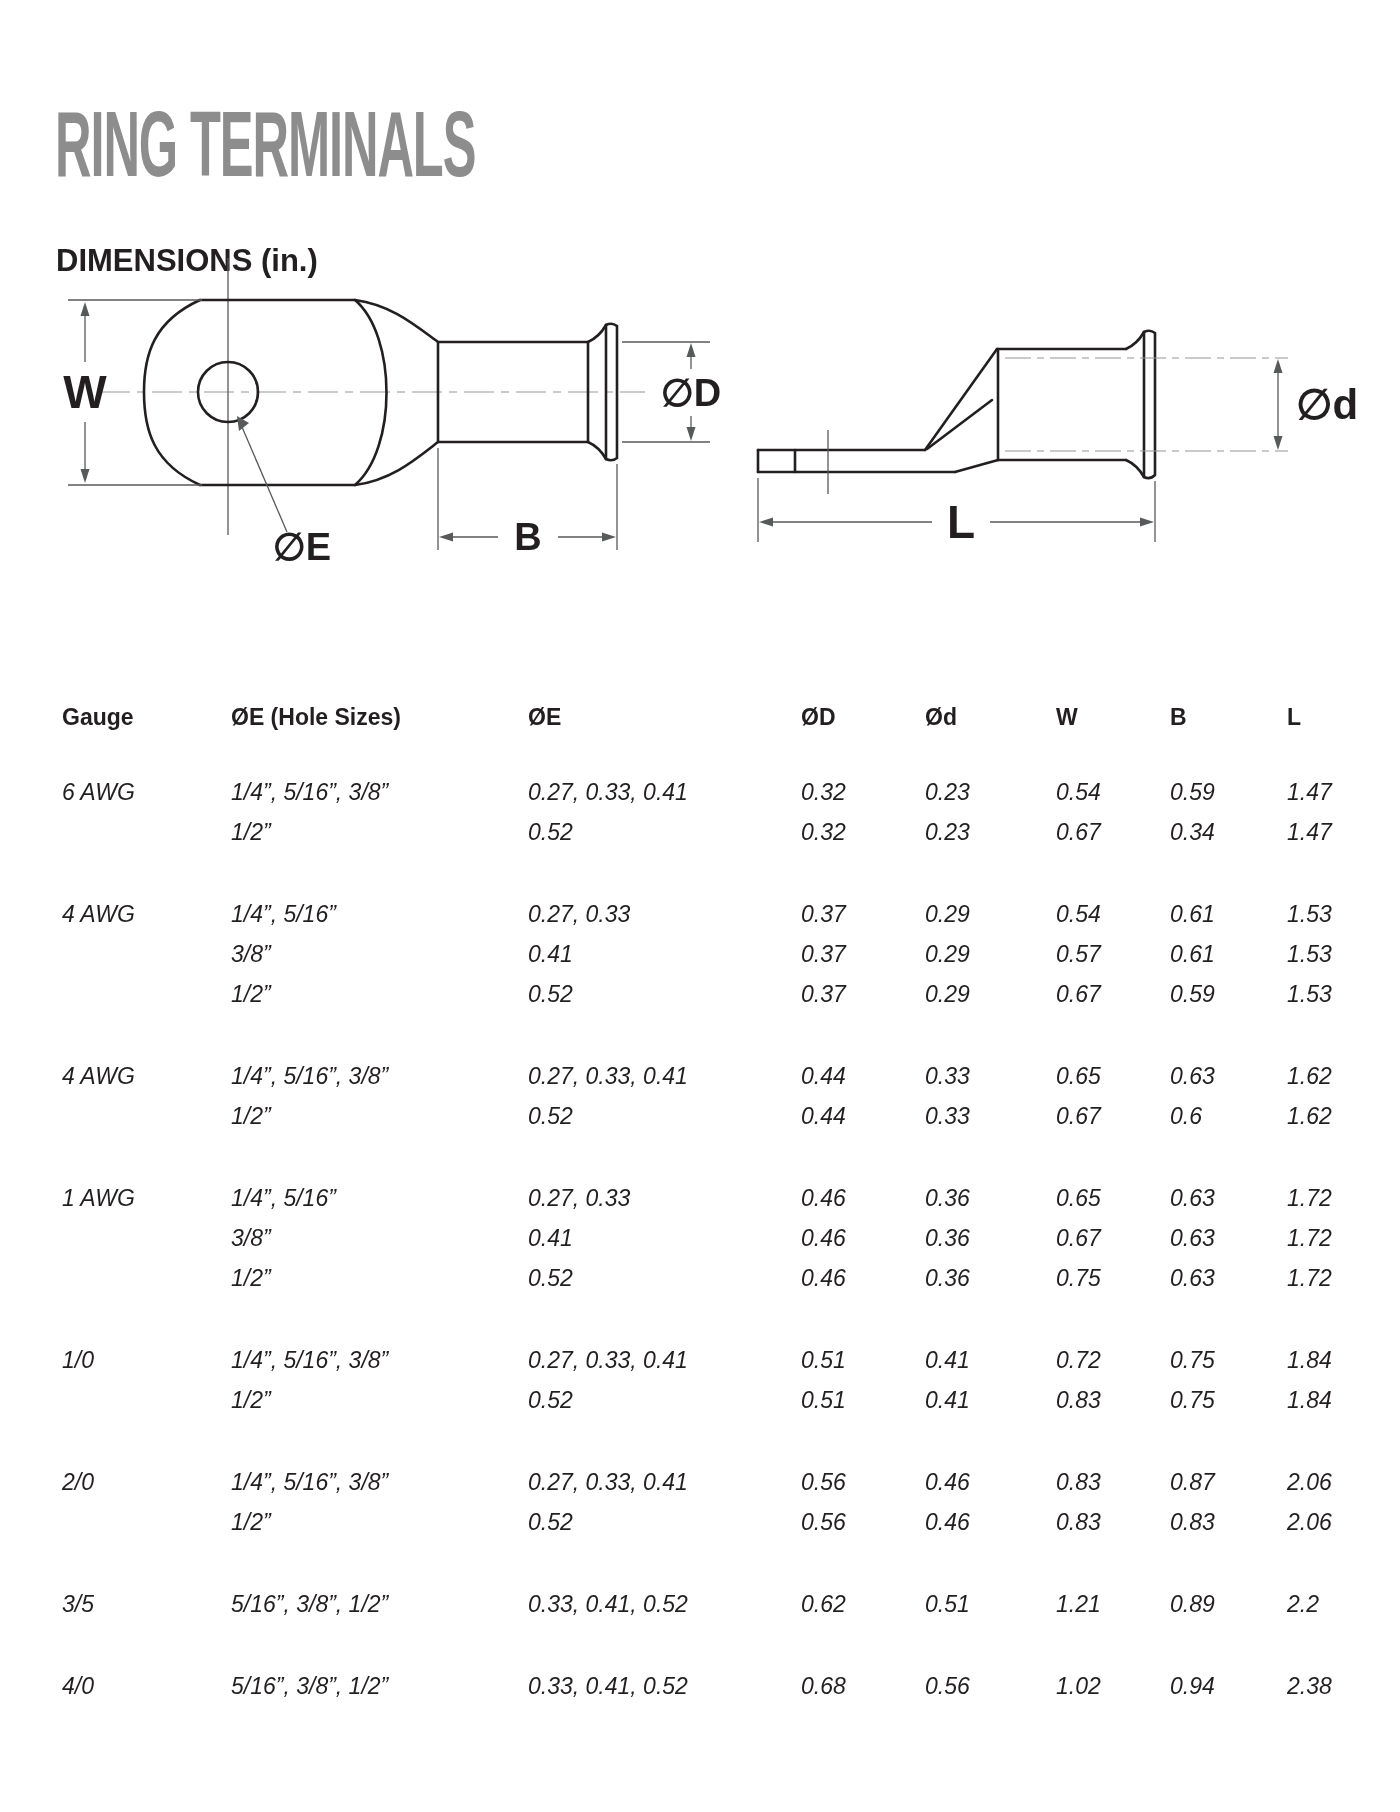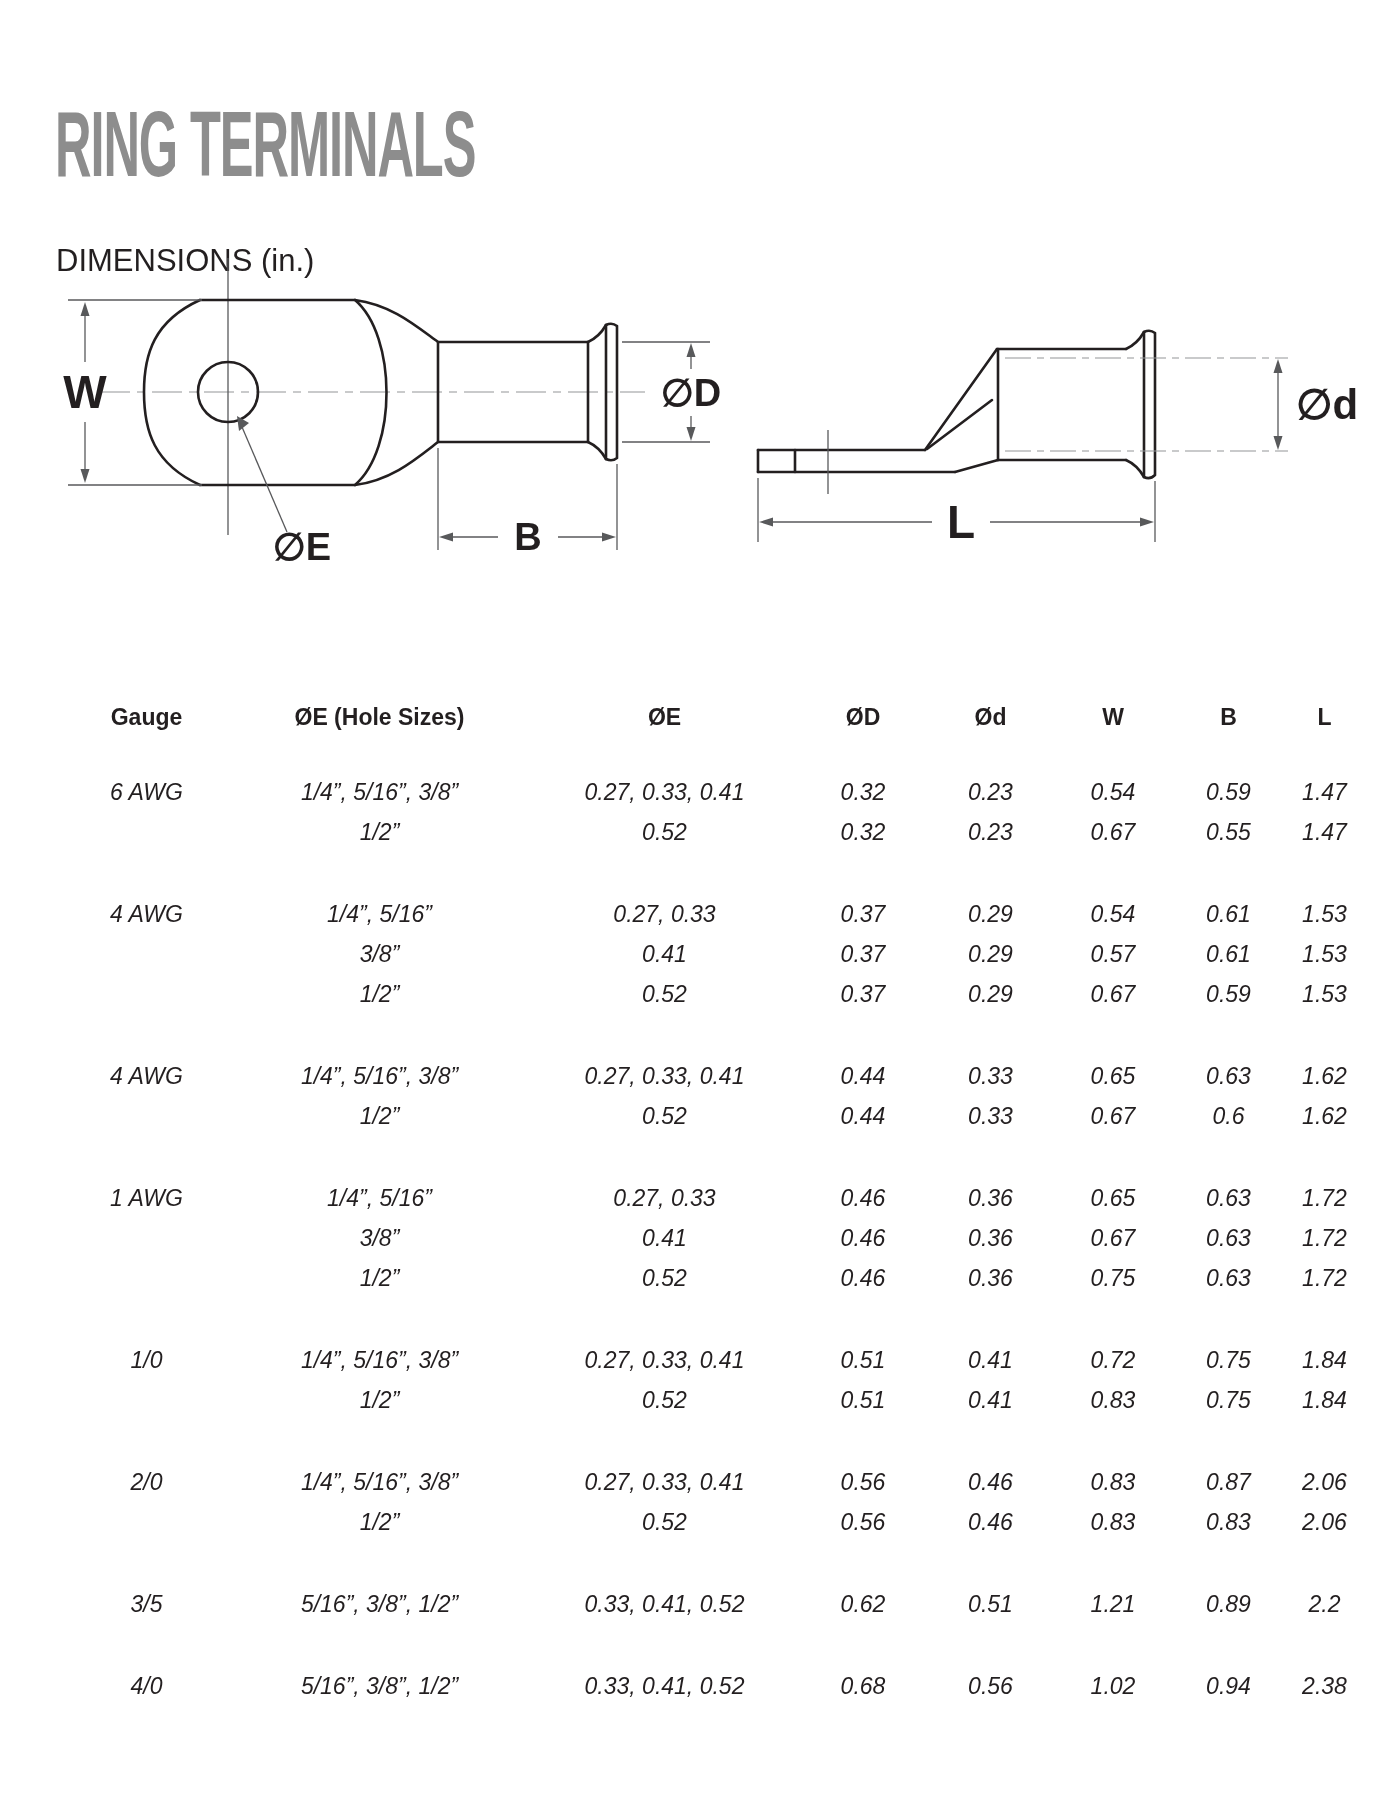--- a/index.html
+++ b/index.html
@@ -8,32 +8,32 @@
     font-family:"Liberation Sans", sans-serif;color:#231f20;overflow:hidden;
   }
   .page-title{
     position:absolute;left:55px;top:98px;
     font-size:92px;font-weight:700;line-height:1;color:#8d8d8d;
     letter-spacing:-2px;transform:scaleX(0.55);transform-origin:left top;
     white-space:nowrap;
   }
   .subtitle{
     position:absolute;left:56px;top:243px;
-    font-size:31px;font-weight:400;color:#231f20;letter-spacing:0px;
+    font-size:31px;font-weight:700;color:#231f20;letter-spacing:0px;
   }
   .drawing-wrap{position:absolute;left:40px;top:250px;width:1320px;height:322px;}
   
   .obj{stroke:#231f20;stroke-width:2.6;fill:none;stroke-linecap:round;}
   .thin{stroke:#58595b;stroke-width:1.3;fill:none;}
   .cl{stroke:#939598;stroke-width:1.2;fill:none;}
   .arr{fill:#58595b;stroke:none;}
   .dimlabel{font-family:"Liberation Sans",sans-serif;font-weight:700;fill:#231f20;}
 
   
-  .dim-table{position:absolute;left:62px;top:700px;width:1300px;font-size:23px;text-align:center;}
+  .dim-table{position:absolute;left:62px;top:700px;width:1300px;font-size:23px;}
   .t-row{
     display:grid;height:40px;line-height:40px;
     grid-template-columns:169px 297px 273px 124px 131px 114px 117px 75px;
     align-items:center;white-space:nowrap;
   }
   .t-head{font-weight:700;height:34px;line-height:34px;margin-bottom:38px;}
   .row-group{margin-bottom:42px;font-style:italic;}
   .t-cell{overflow:visible;}
 </style>
 </head>
@@ -166,21 +166,21 @@
           <div class="t-cell">0.59</div>
           <div class="t-cell">1.47</div>
         </div>
         <div class="t-row">
           <div class="t-cell"></div>
           <div class="t-cell">1/2”</div>
           <div class="t-cell">0.52</div>
           <div class="t-cell">0.32</div>
           <div class="t-cell">0.23</div>
           <div class="t-cell">0.67</div>
-          <div class="t-cell">0.55</div>
+          <div class="t-cell">0.34</div>
           <div class="t-cell">1.47</div>
         </div>
       </div>
       <div class="row-group">
         <div class="t-row">
           <div class="t-cell">4 AWG</div>
           <div class="t-cell">1/4”, 5/16”</div>
           <div class="t-cell">0.27, 0.33</div>
           <div class="t-cell">0.37</div>
           <div class="t-cell">0.29</div>

